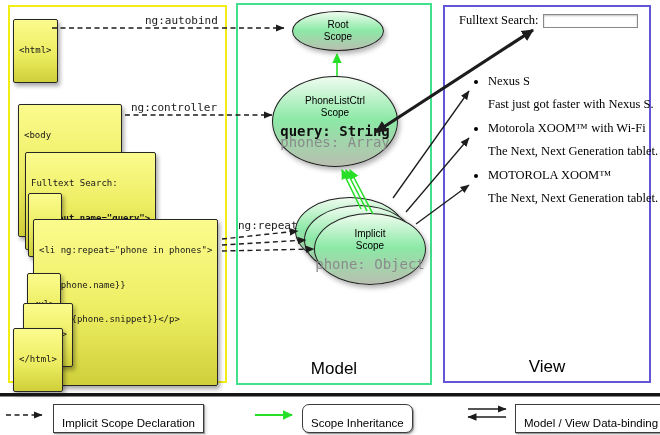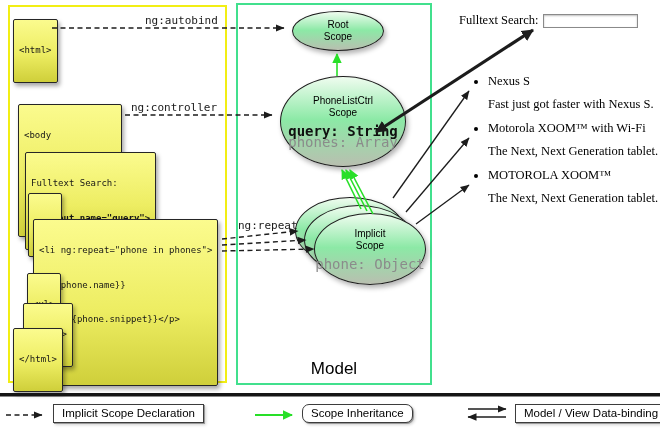--- a/index.html
+++ b/index.html
@@ -47,21 +47,21 @@
                      font-size:10px;padding:0 2px;background:#fff;}
   .view-list{position:absolute;left:462px;top:74px;z-index:6;width:186px;margin:0;
              padding-left:26px;list-style:disc;font-family:"Liberation Serif",serif;
              font-size:12.5px;line-height:15px;color:#000;}
   .view-list li{margin-bottom:9px;}
   .view-list .desc{margin-top:8px;}
 
   
   .legend-box{position:absolute;z-index:6;background:#fff;border:1px solid #3c3c3c;
               box-shadow:1px 1px 0 #9a9a9a,2px 2px 3px rgba(0,0,0,.18);
-              padding:2px 8px 3px;font-size:11.5px;color:#000;white-space:nowrap;}
+              padding:12px 8px 3px;font-size:11.5px;color:#000;white-space:nowrap;}
 
   
   svg.arrows{position:absolute;left:0;top:0;z-index:10;pointer-events:none;}
   .ln-dash{stroke:var(--arrow_dark,#1c1c1c);stroke-width:1.4;stroke-dasharray:5 3.5;fill:none;}
   .ln-green{stroke:var(--green_arrow,#28df28);stroke-width:1.6;fill:none;}
   .ln-green-thick{stroke:var(--green_arrow,#28df28);stroke-width:2;fill:none;}
   .ln-thick{stroke:var(--arrow_dark,#1c1c1c);stroke-width:3.2;fill:none;}
   .ln-bind{stroke:var(--arrow_dark,#1c1c1c);stroke-width:1.3;fill:none;}
   #mb path,#mbBig path{fill:var(--arrow_dark,#1c1c1c);}
   #mg path{fill:var(--green_arrow,#28df28);}
@@ -70,20 +70,23 @@
 <body>
 
 <div class="canvas">
 
   <div class="panel panel-template">
     <div class="panel-label">Template</div>
   </div>
   <div class="panel panel-model">
     <div class="panel-label">Model</div>
   </div>
+  <div class="panel panel-view">
+    <div class="panel-label">View</div>
+  </div>
 
   <div class="codebox" style="left:13px;top:19px;">
     <div>&lt;html&gt;</div>
   </div>
 
   <div class="codebox" style="left:18px;top:104px;">
     <div>&lt;body</div>
     <div> ng:controller=</div>
     <div> "PhoneListCtrl"&gt;</div>
   </div>
@@ -118,21 +121,21 @@
 
   <div class="arrow-label" style="left:145px;top:14px;">ng:autobind</div>
   <div class="arrow-label" style="left:131px;top:101px;">ng:controller</div>
   <div class="arrow-label" style="left:238px;top:219px;">ng:repeat</div>
 
   <div class="scope" style="left:292px;top:11px;width:90px;height:38px;z-index:5;">
     <div class="scope-title">Root</div>
     <div class="scope-title">Scope</div>
   </div>
 
-  <div class="scope" style="left:280px;top:76px;width:124px;height:89px;z-index:5;">
+  <div class="scope" style="left:272px;top:76px;width:124px;height:89px;z-index:5;">
     <div class="scope-title">PhoneListCtrl</div>
     <div class="scope-title">Scope</div>
     <div class="spacer6"></div>
     <div class="scope-prop bold">query: String</div>
     <div class="scope-prop gray">phones: Array</div>
   </div>
 
   <div class="scope" style="left:295px;top:197px;width:108px;height:66px;z-index:3;"></div>
   <div class="scope" style="left:304px;top:205px;width:108px;height:68px;z-index:4;"></div>
   <div class="scope" style="left:314px;top:213px;width:110px;height:70px;z-index:5;">

